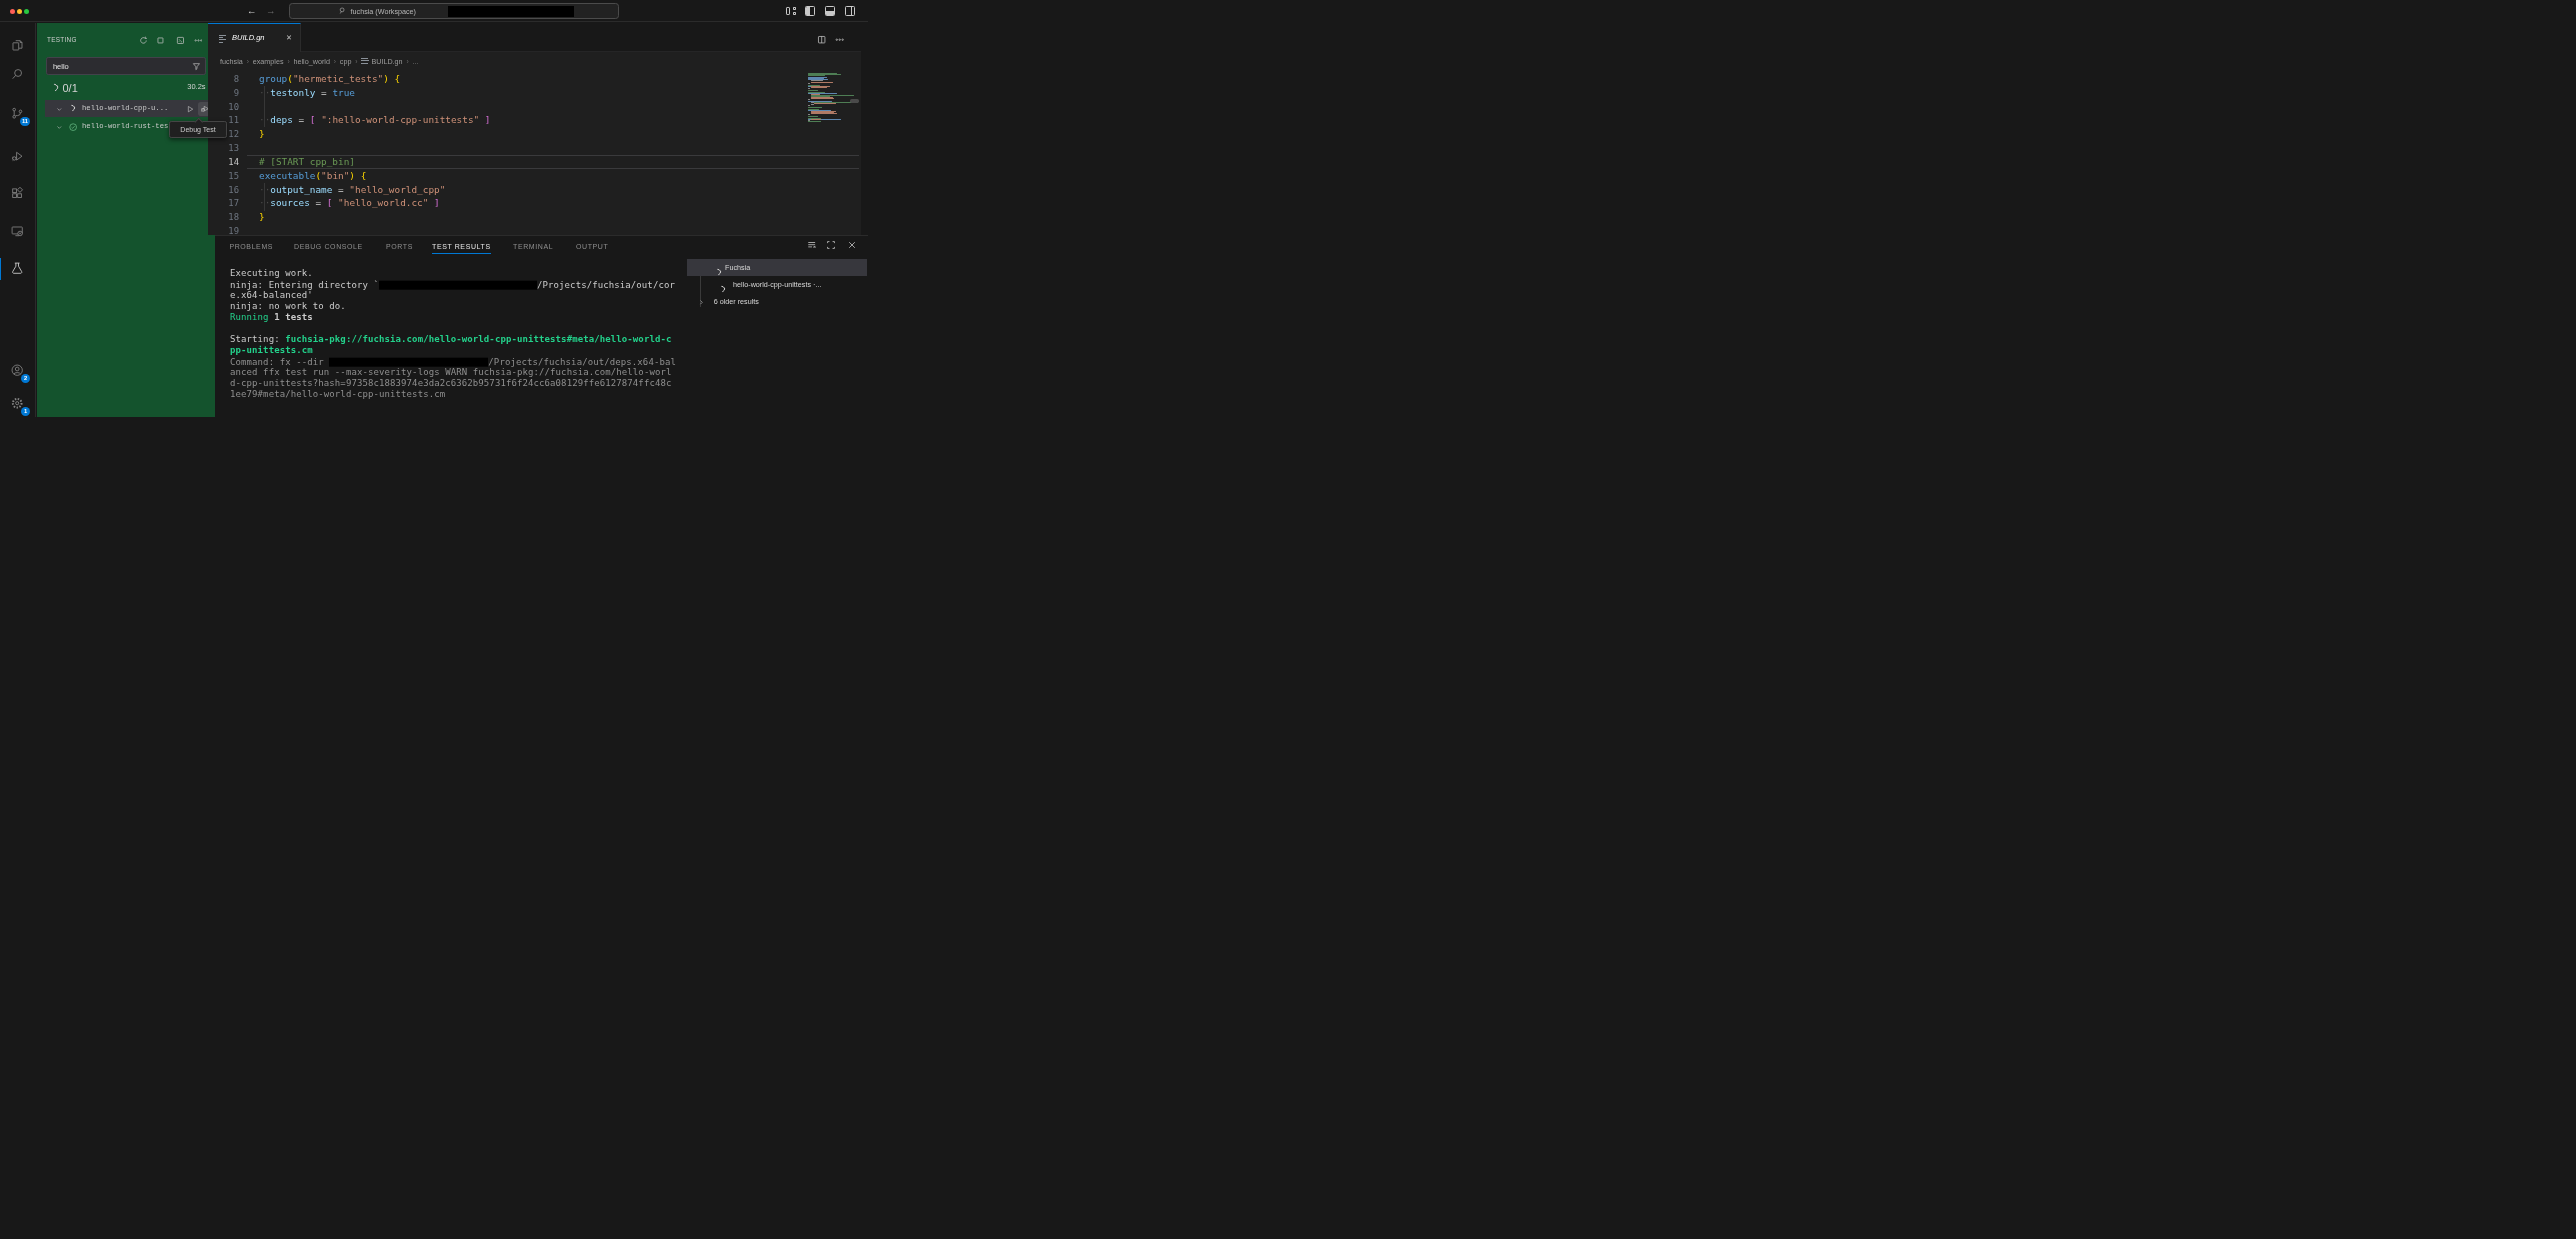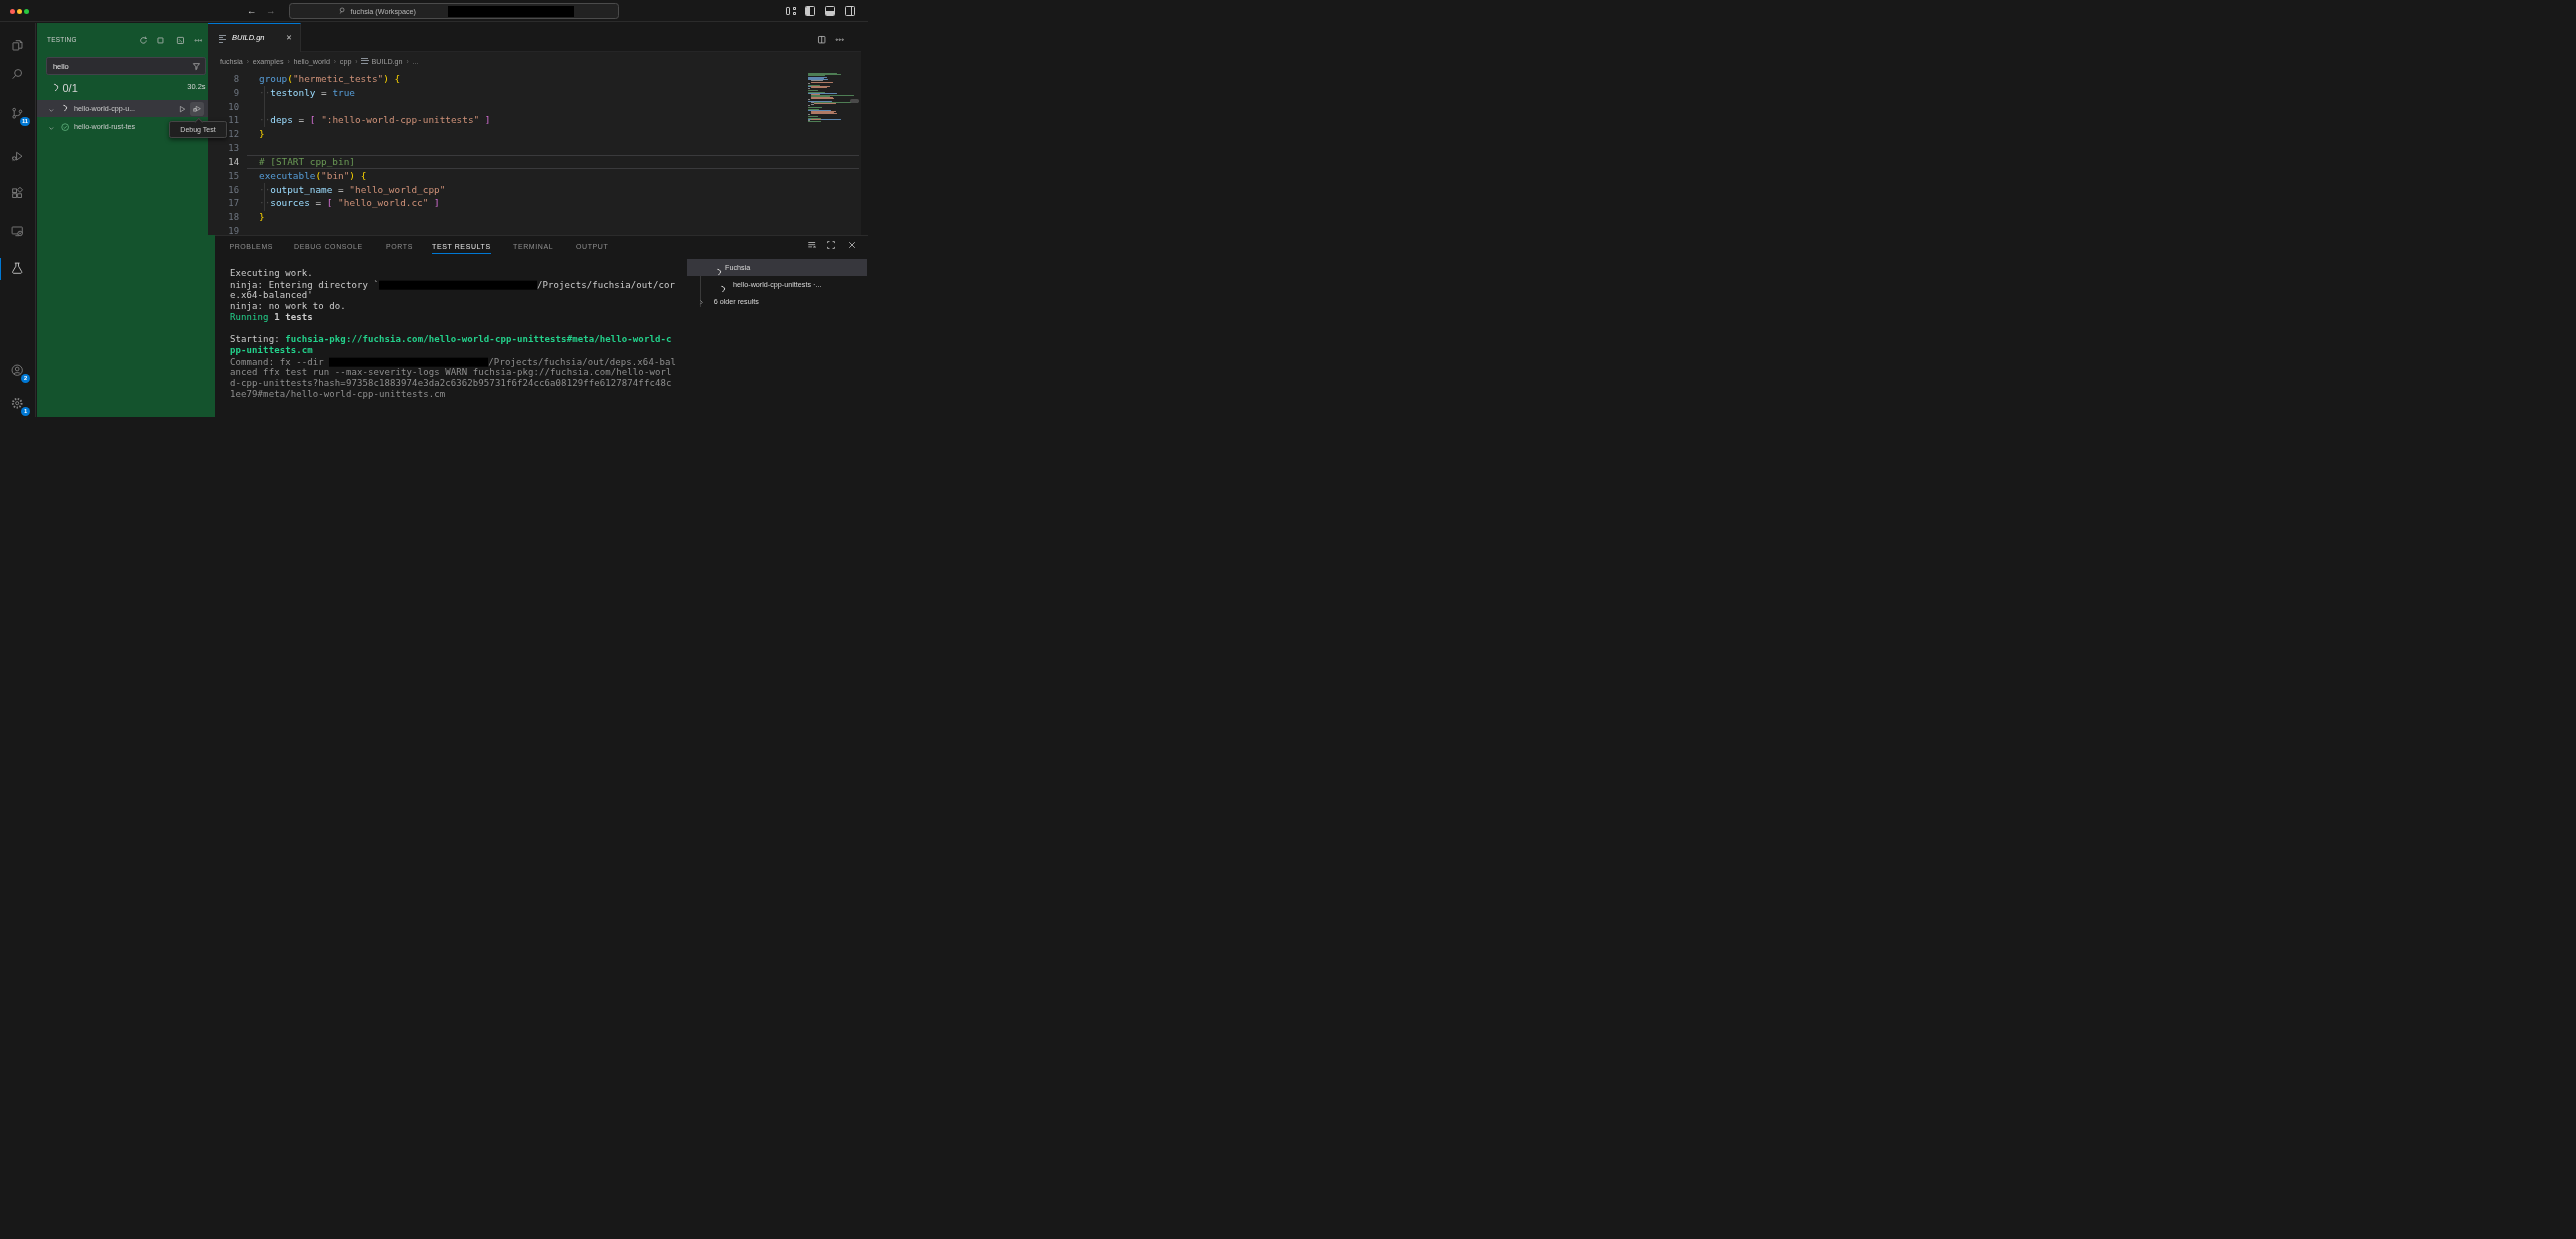--- a/index.html
+++ b/index.html
@@ -51,21 +51,21 @@
   #sb-search input { position:absolute; left:5.5px; top:0; width:133px; height:17px; background:transparent;
     border:none; outline:none; color:#e3e3e3; font-size:7.5px; font-family:"Liberation Sans",sans-serif; }
   #sb-search .funnel { position:absolute; right:5px; top:4.4px; }
   .spinner { width:7.2px; height:7.2px; border-radius:50%; border:0.9px solid transparent;
     border-top-color:#cccccc; border-right-color:#cccccc; transform:rotate(35deg); }
   .spinner.small { width:6px; height:6px; }
   #sb-status { position:absolute; left:0; top:57px; width:178px; height:14.4px; }
   #sb-status .spinner { position:absolute; left:14px; top:3.9px; }
   #sb-status .count { position:absolute; left:25.5px; top:2.2px; font-size:11px; color:#d4d4d4; }
   #sb-status .dur { position:absolute; right:9.4px; top:2.2px; font-size:7.5px; color:#d4d4d4; }
-  .tree-row { position:absolute; left:0; width:178px; height:17px; }
+  .tree-row { position:absolute; left:8px; width:178px; height:17px;font-family:Liberation Mono, monospace; }
   .tree-row.selected { background:#37373d; }
   .tree-row .chev { position:absolute; left:11px; top:5.5px; }
   .tree-row .state { position:absolute; left:24px; top:5px; }
   .tree-row .lbl { position:absolute; left:37px; top:3.9px; font-size:7.2px; color:#cccccc; white-space:nowrap; overflow:hidden; max-width:100px; }
   .row-action { position:absolute; top:1.7px; width:14px; height:14px; display:flex; align-items:center; justify-content:center; border-radius:2.8px; }
   .row-action svg { stroke:#c5c5c5; fill:none; stroke-width:1.2; }
   .row-action.hovered { background:rgba(255,255,255,.09); }
 
   
   #tooltip { position:absolute; left:169px; top:121px; width:58px; height:16.6px;

